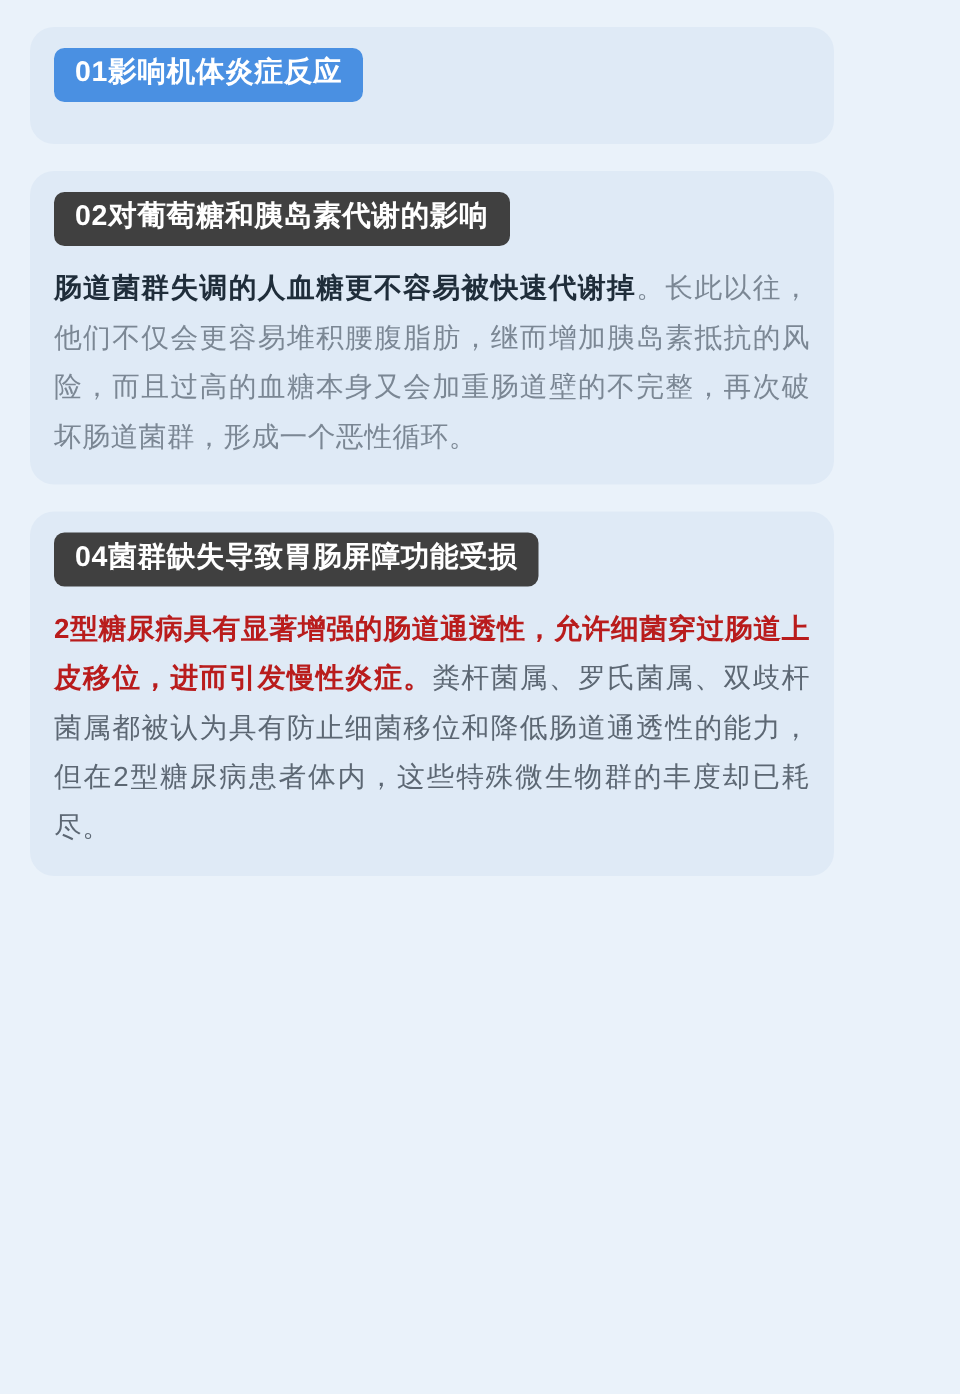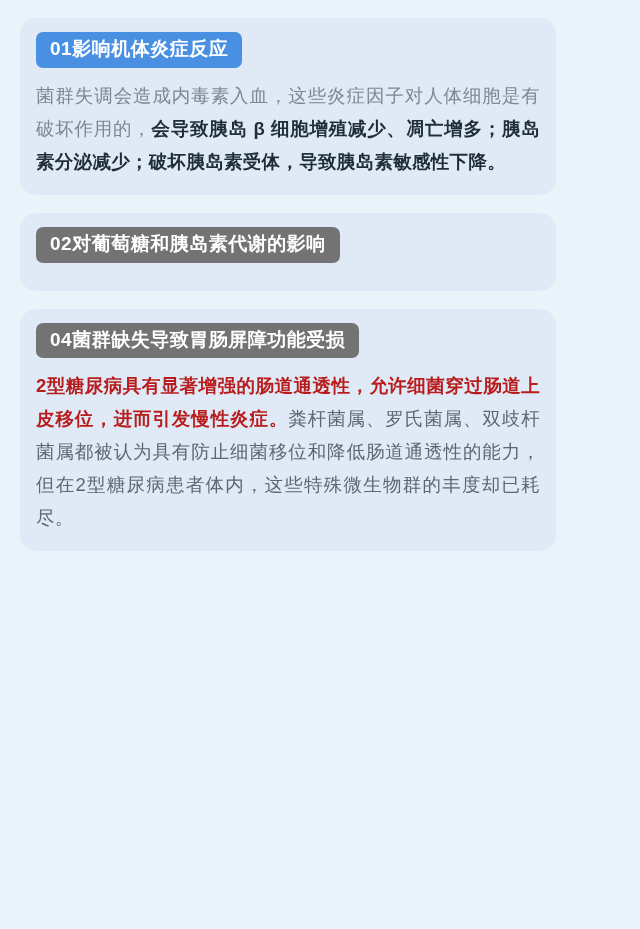--- a/index.html
+++ b/index.html
@@ -35,21 +35,21 @@
     background: #4a90e2;
     color: #ffffff;
     border-radius: 7px;
     padding: 7px 14px 8px 14px;
     font-size: 19px;
     font-weight: bold;
     line-height: 1.1;
     letter-spacing: 0.5px;
     margin-bottom: 12px;
   }
-  .heading.h2 { background: #737373; }
+  .heading.h2 { background: #404040; }
   .body-text {
     font-size: 18.5px;
     line-height: 1.78;
     color: #7b8794;
     letter-spacing: 0.3px;
     text-align: justify;
   }
   .body-text .em {
     color: #1f2d3a;
     font-weight: bold;
@@ -66,29 +66,29 @@
   }
 </style>
 </head>
 <body>
 
 <div class="page">
 
   <div class="section">
     <div class="card">
       <div class="heading">01影响机体炎症反应</div>
-      <div class="body-text">
-        <span class="plain">菌群失调会造成内毒素入血，这些炎症因子对人体细胞是有破坏作用的，</span><span class="em">会导致胰岛 β 细胞增殖减少、凋亡增多；胰岛素分泌减少；破坏胰岛素受体，导致胰岛素敏感性下降。</span>
-      </div>
     </div>
   </div>
 
   <div class="section">
     <div class="card">
       <div class="heading h2">02对葡萄糖和胰岛素代谢的影响</div>
+      <div class="body-text">
+        <span class="em">肠道菌群失调的人血糖更不容易被快速代谢掉</span><span class="plain">。长此以往，他们不仅会更容易堆积腰腹脂肪，继而增加胰岛素抵抗的风险，而且过高的血糖本身又会加重肠道壁的不完整，再次破坏肠道菌群，形成一个恶性循环。</span>
+      </div>
     </div>
   </div>
 
 
   <div class="section sec4">
     <div class="card">
       <div class="heading h2">04菌群缺失导致胃肠屏障功能受损</div>
       <div class="body-text">
         <span class="em">2型糖尿病具有显著增强的肠道通透性，允许细菌穿过肠道上皮移位，进而引发慢性炎症。</span><span class="plain">粪杆菌属、罗氏菌属、双歧杆菌属都被认为具有防止细菌移位和降低肠道通透性的能力，但在2型糖尿病患者体内，这些特殊微生物群的丰度却已耗尽。</span>
       </div>

